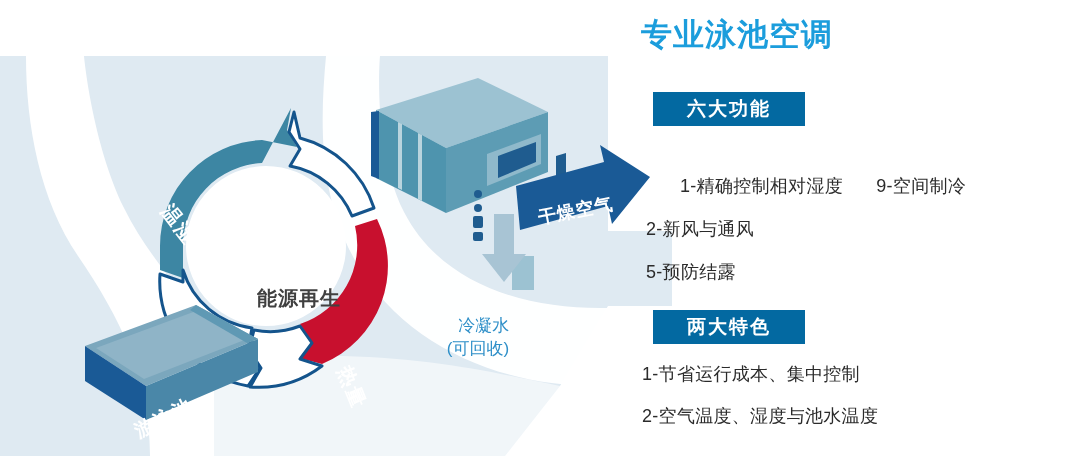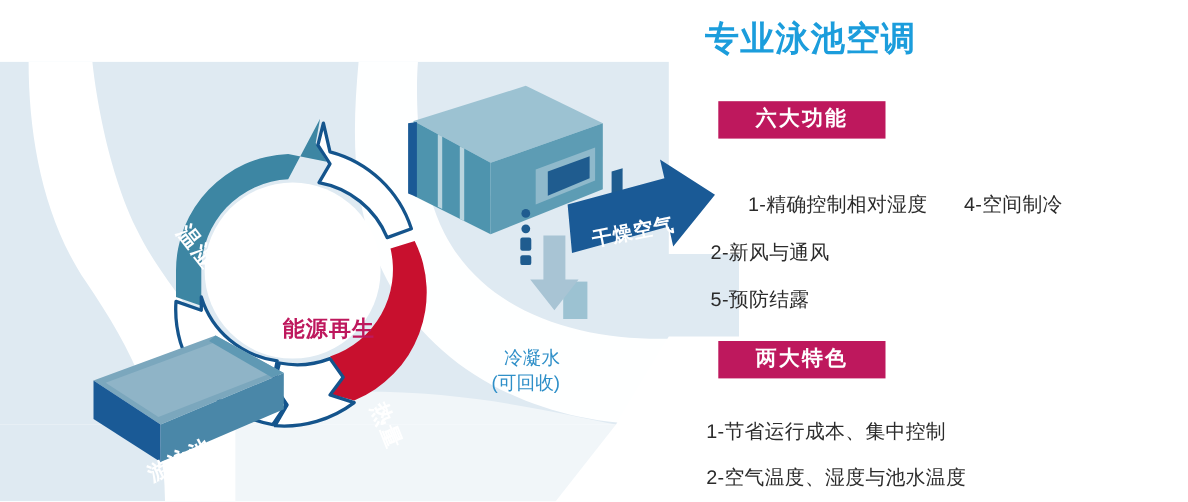--- a/index.html
+++ b/index.html
@@ -55,21 +55,21 @@
     top: 14px;
     font-size: 31px;
     font-weight: bold;
     letter-spacing: 1px;
     color: #1b9ddc;
     white-space: nowrap;
   }
 
   .section-badge {
     position: absolute;
-    background: #be185d;
+    background: #0369a1;
     color: #ffffff;
     font-size: 19px;
     font-weight: bold;
     letter-spacing: 2px;
     line-height: 34px;
     height: 34px;
     text-align: center;
     white-space: nowrap;
   }
   .badge-functions {
@@ -105,21 +105,21 @@
 
   .feat-list {
     position: absolute;
     left: 10px;
     top: 362px;
     width: 394px;
   }
   .feat-row {
     height: 42px;
     display: flex;
-    align-items: flex-end;
+    align-items: flex-start;
   }
   .feat-text {
     font-size: 18px;
     color: #2b2b2b;
     white-space: nowrap;
     letter-spacing: 0.3px;
   }
 
   
   .svg-label {
@@ -154,21 +154,21 @@
     left: 536px; top: 150px;
     font-size: 18px;
     letter-spacing: 1px;
     transform: rotate(-11deg);
     transform-origin: left top;
   }
   .lbl-center {
     left: 257px; top: 229px;
     font-size: 20px;
     font-weight: bold;
-    color: #be185d;
+    color: #404040;
     letter-spacing: 1px;
   }
   .lbl-cond {
     left: 478px; top: 258px;
     font-size: 17px;
     font-weight: normal;
     color: #2e8fc8;
     text-align: right;
     line-height: 23px;
     transform: translateX(-50%);
@@ -280,21 +280,21 @@
 
   <div class="right-col">
 
     <div class="page-title">专业泳池空调</div>
 
     <div class="section-badge badge-functions">六大功能</div>
 
     <div class="fn-grid">
       <div class="fn-row">
         <div class="fn-cell col-a">1-精确控制相对湿度</div>
-        <div class="fn-cell col-b">4-空间制冷</div>
+        <div class="fn-cell col-b">9-空间制冷</div>
       </div>
       <div class="fn-row">
         <div class="fn-cell col-b">2-新风与通风</div>
       </div>
       <div class="fn-row">
         <div class="fn-cell col-b">5-预防结露</div>
       </div>
     </div>
 
     <div class="section-badge badge-features">两大特色</div>

